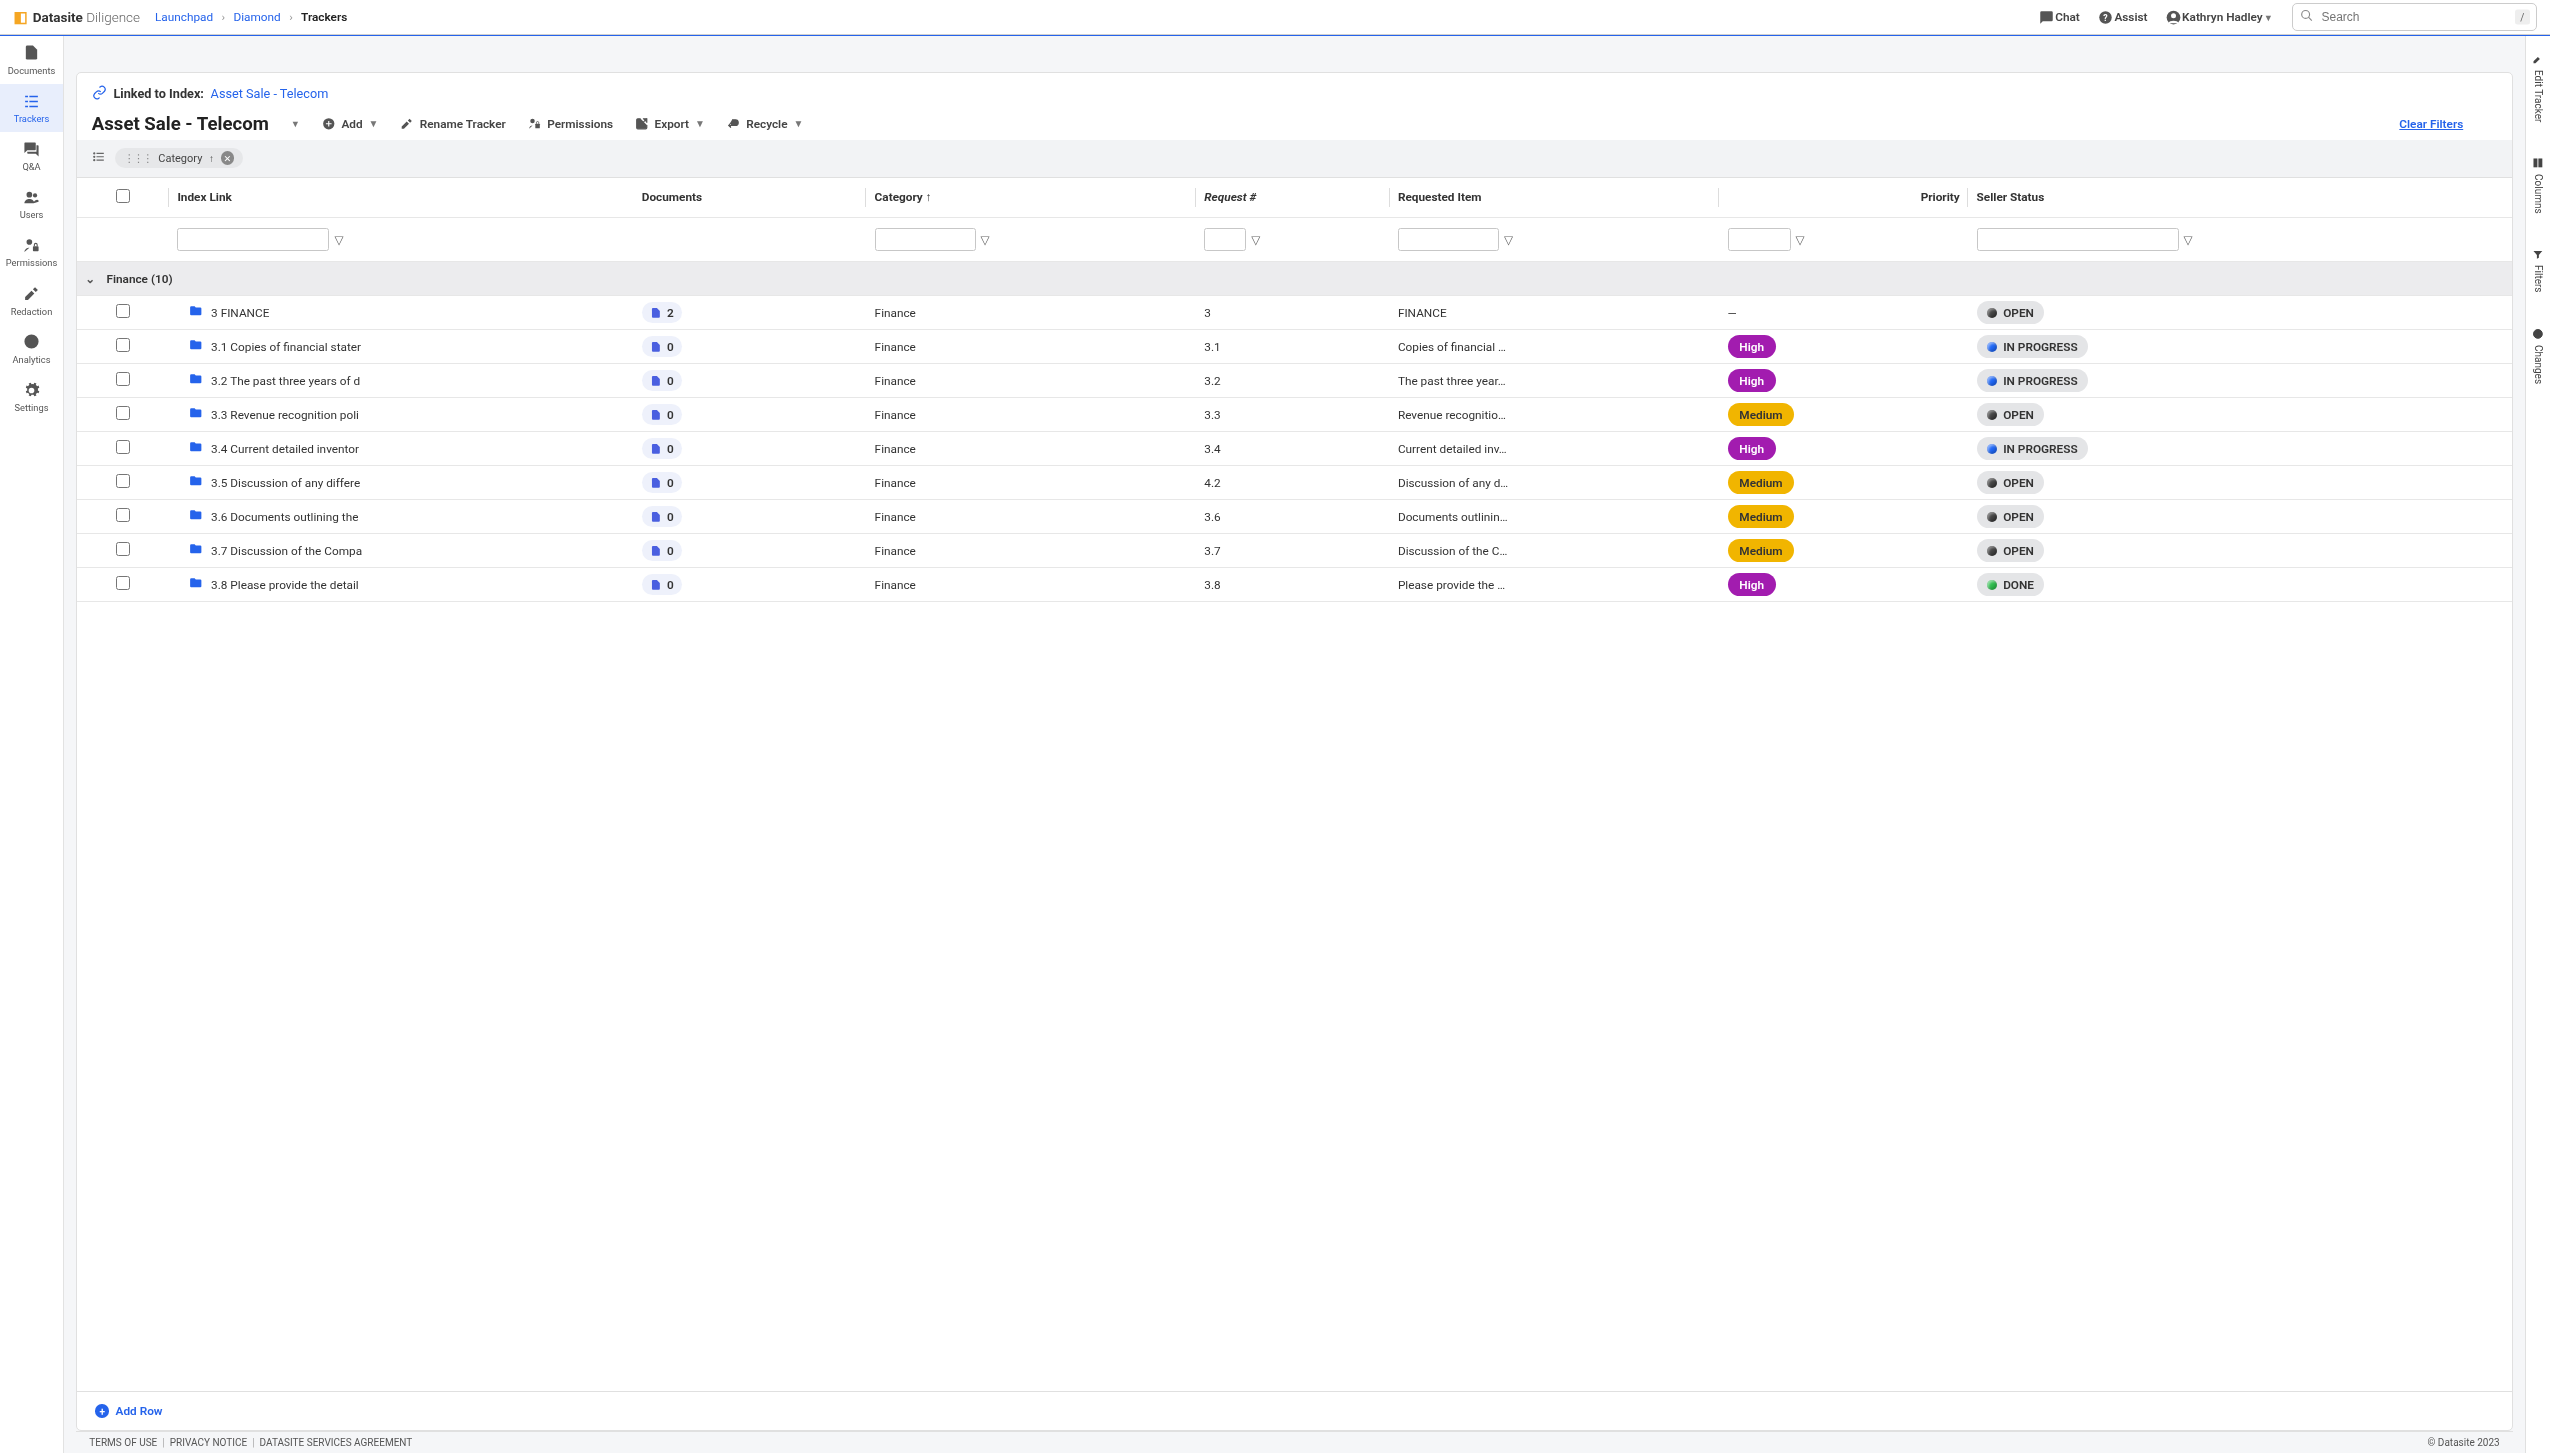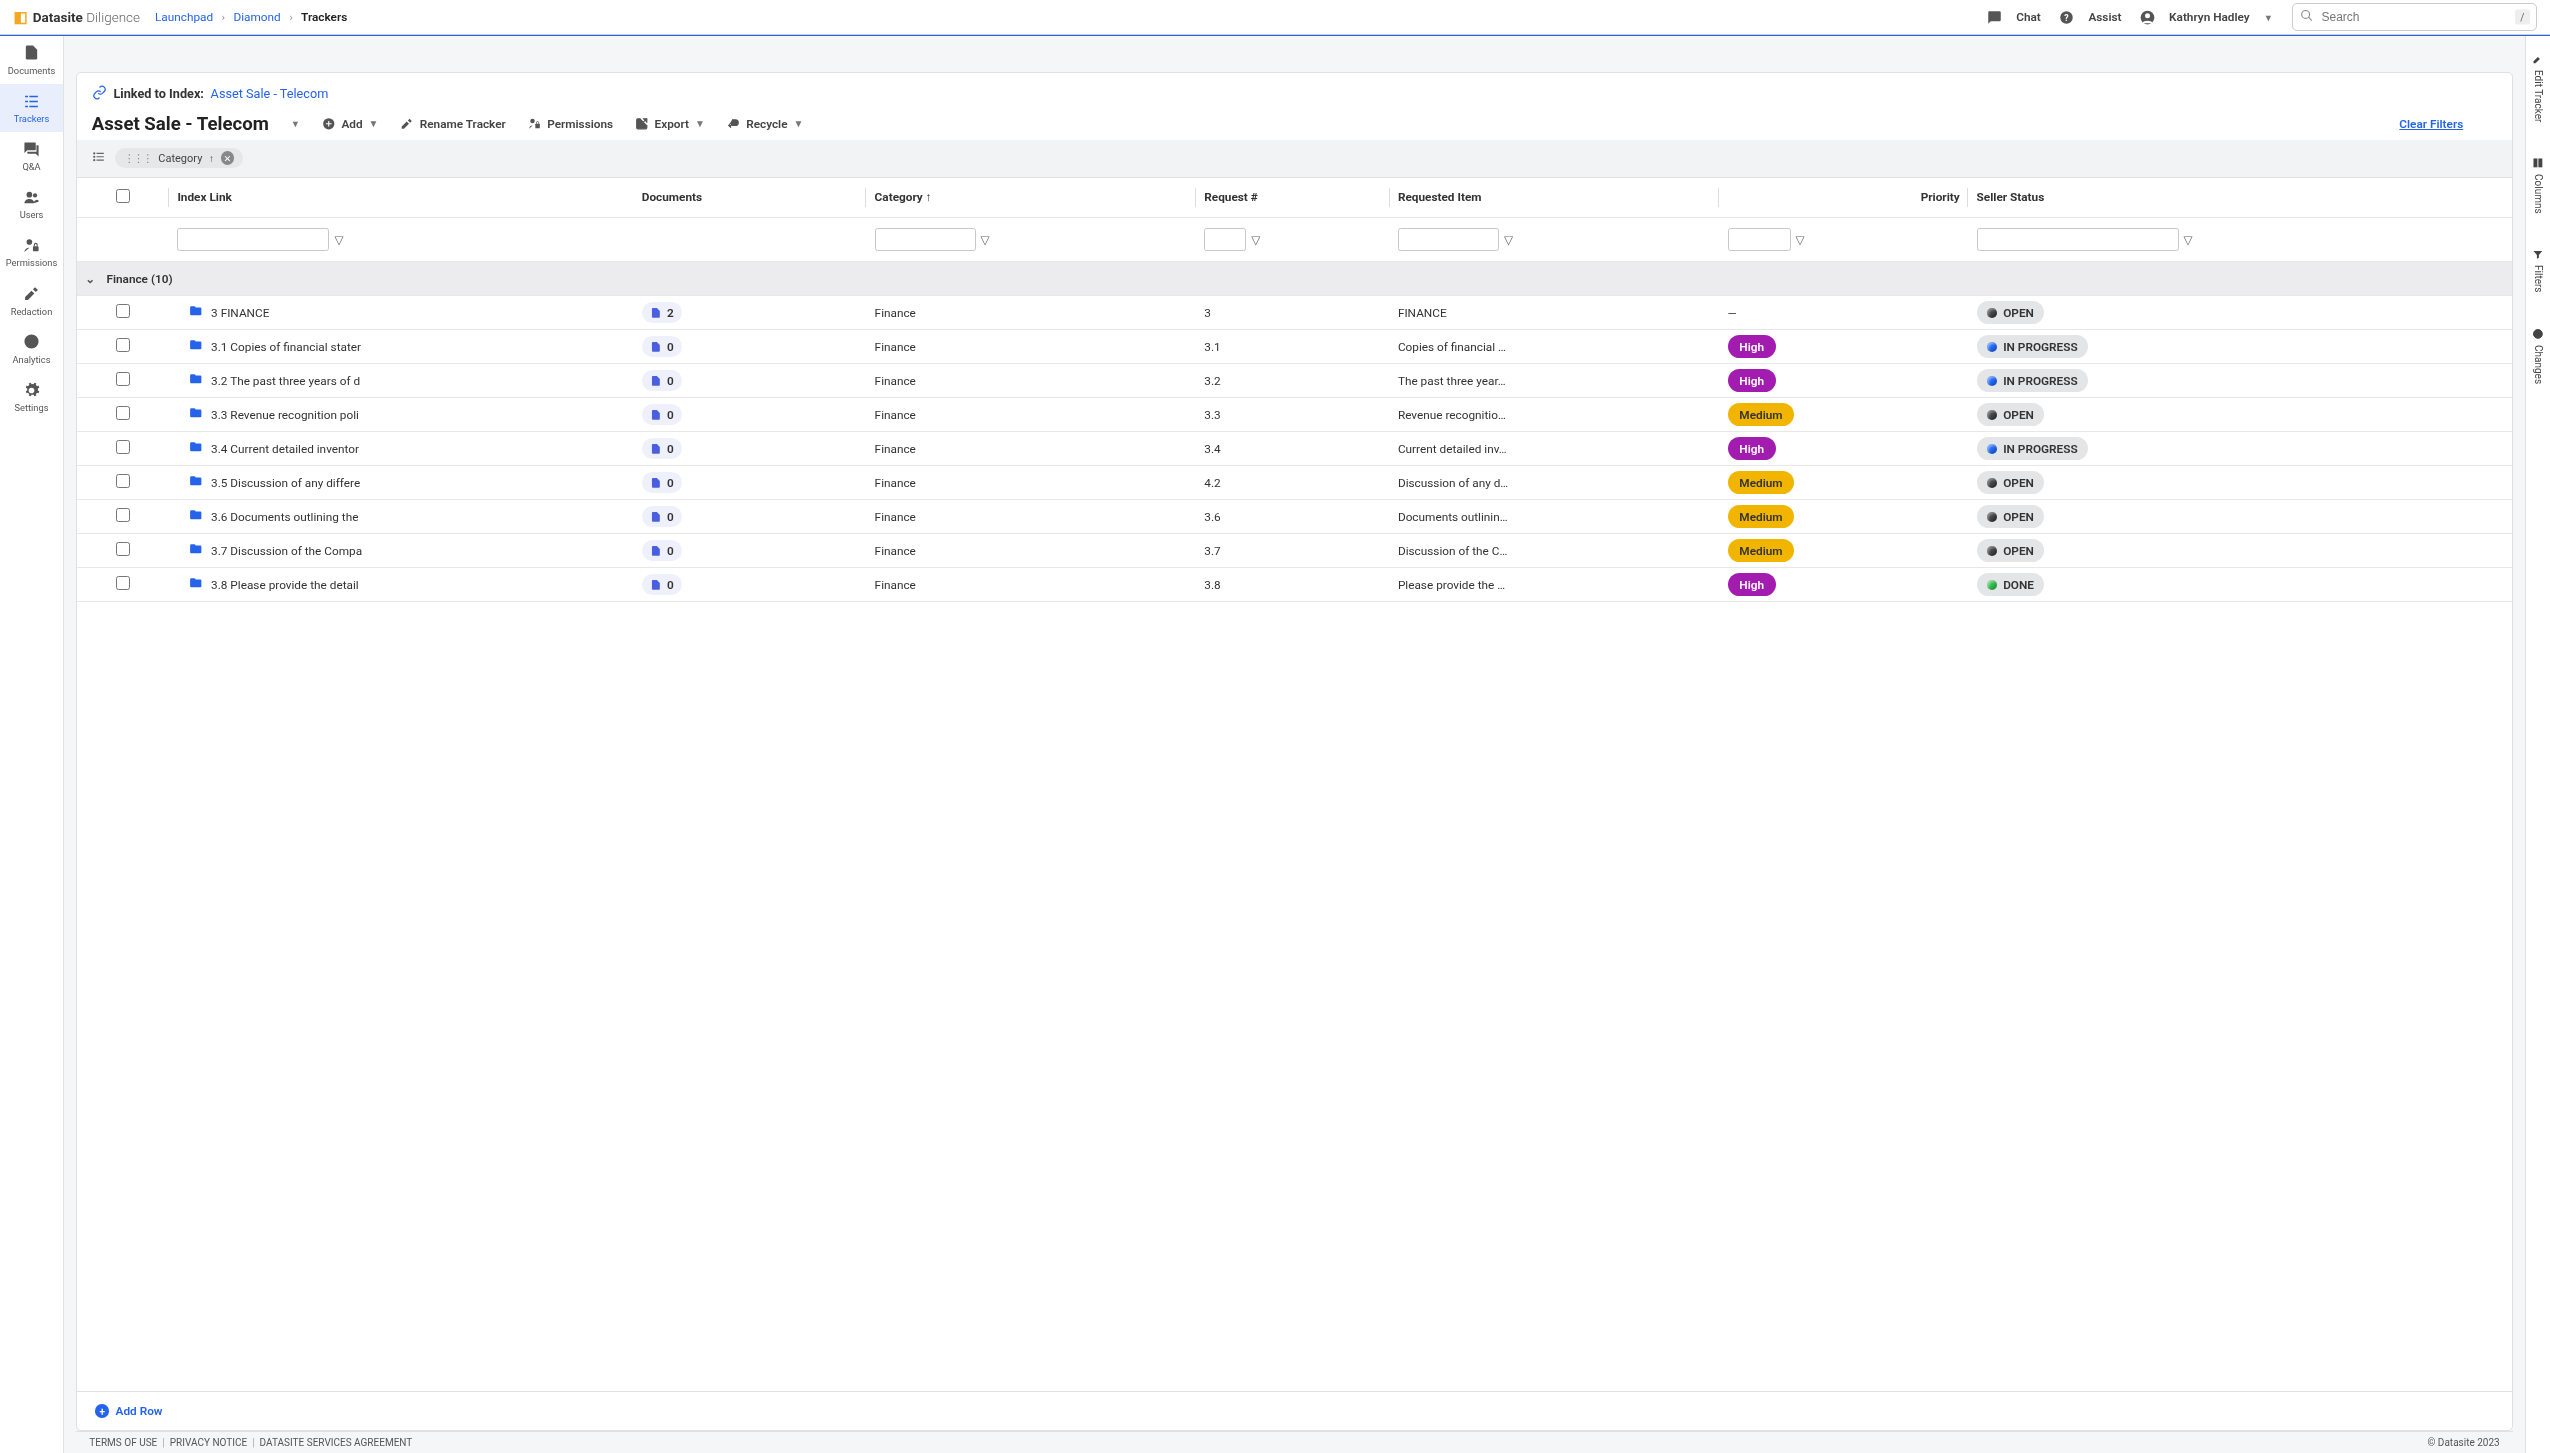--- a/index.html
+++ b/index.html
@@ -10,21 +10,21 @@
 .header { display: flex; align-items: center; padding: 6.7px 13.5px; background: #fff; border-bottom: 0.8px solid #d0d0d0; height: 35px; }
 .logo-wrap { display: flex; align-items: center; gap: 5px; font-size: 13.5px; }
 .logo-mark { color: #f5a623; font-weight: bold; font-size: 15px; }
 .logo-bold { font-weight: 700; color: #333; text-align: center; }
 .logo-light { font-weight: 300; color: #666; }
 .breadcrumb { display: flex; align-items: center; gap: 8.4px; margin-left: 15px; font-size: 11.8px; }
 .breadcrumb a { color: #2563eb; text-decoration: none; }
 .breadcrumb .chev { color: #999; }
 .breadcrumb .current { font-weight: 600; color: #222; }
 .header-right { margin-left: auto; display: flex; align-items: center; gap: 18.6px; }
-.hitem { display: flex; align-items: center; gap: 14px; color: #444; font-weight: 600; cursor: pointer; }
+.hitem { display: flex; align-items: center; gap: 1px; color: #444; font-weight: 600; cursor: pointer; }
 .hitem svg { width: 15px; height: 15px; fill: #555; }
 .search-box { position: relative; width: 245px; }
 .search-box input { width: 100%; padding: 5.9px 25px 5.9px 29px; border: 0.8px solid #ccc; border-radius: 5px; font-size: 12px; background: #fff; }
 .search-box .sicon { position: absolute; left: 8.4px; top: 50%; transform: translateY(-50%); color: #888; }
 .search-box .slash { position: absolute; right: 6.7px; top: 50%; transform: translateY(-50%); background: #eee; color: #666; width: 15px; height: 15px; display: flex; align-items: center; justify-content: center; border-radius: 2.5px; font-size: 10px; }
 
 
 .body { display: flex; flex: 1; overflow: hidden; border-top: 1.7px solid #2563eb;}
 
 
@@ -68,21 +68,21 @@
 th { font-weight: 700; height: 40px; position: relative; background: #fff; }
 th .divider { position: absolute; right: 0; top: 25%; height: 50%; width: 0.8px; background: #ddd; }
 .filter-row td { background: #fff; height: 44px; }
 .filter-input { width: 100%; max-width: 202px; height: 23.6px; border: 0.8px solid #c7c7c7; border-radius: 2.5px; padding: 0 5px; }
 .filter-icon { color: #666; margin-left: 5px; cursor: pointer; display:inline-block; }
 .cbx { width: 13.5px; height: 13.5px; }
 .col-cbx { width: 40px; text-align: center; }
 .col-index { width: 194px; }
 .col-docs { width: 101px; }
 .col-cat { width: 143px; }
-.col-req { width: 84px; }
+.col-req { width: 84px; font-style: italic; }
 .col-item { width: 143px; }
 .col-prio { width: 108px; text-align: right; }
 .col-status { width: 236px; }
 
 .group-row td { background: #ececee; font-weight: 600; color: #333; }
 .group-row .gchev { display: inline-block; transform: rotate(0); margin-right: 8.4px; color: #555; }
 
 .data-row td:first-child { text-align: center; }
 .fileicon { color: #2563eb; margin-right: 8.4px; }
 .indexlink { display: flex; align-items: center; white-space: nowrap; overflow: hidden; text-overflow: ellipsis; padding-left: 11.8px;}

